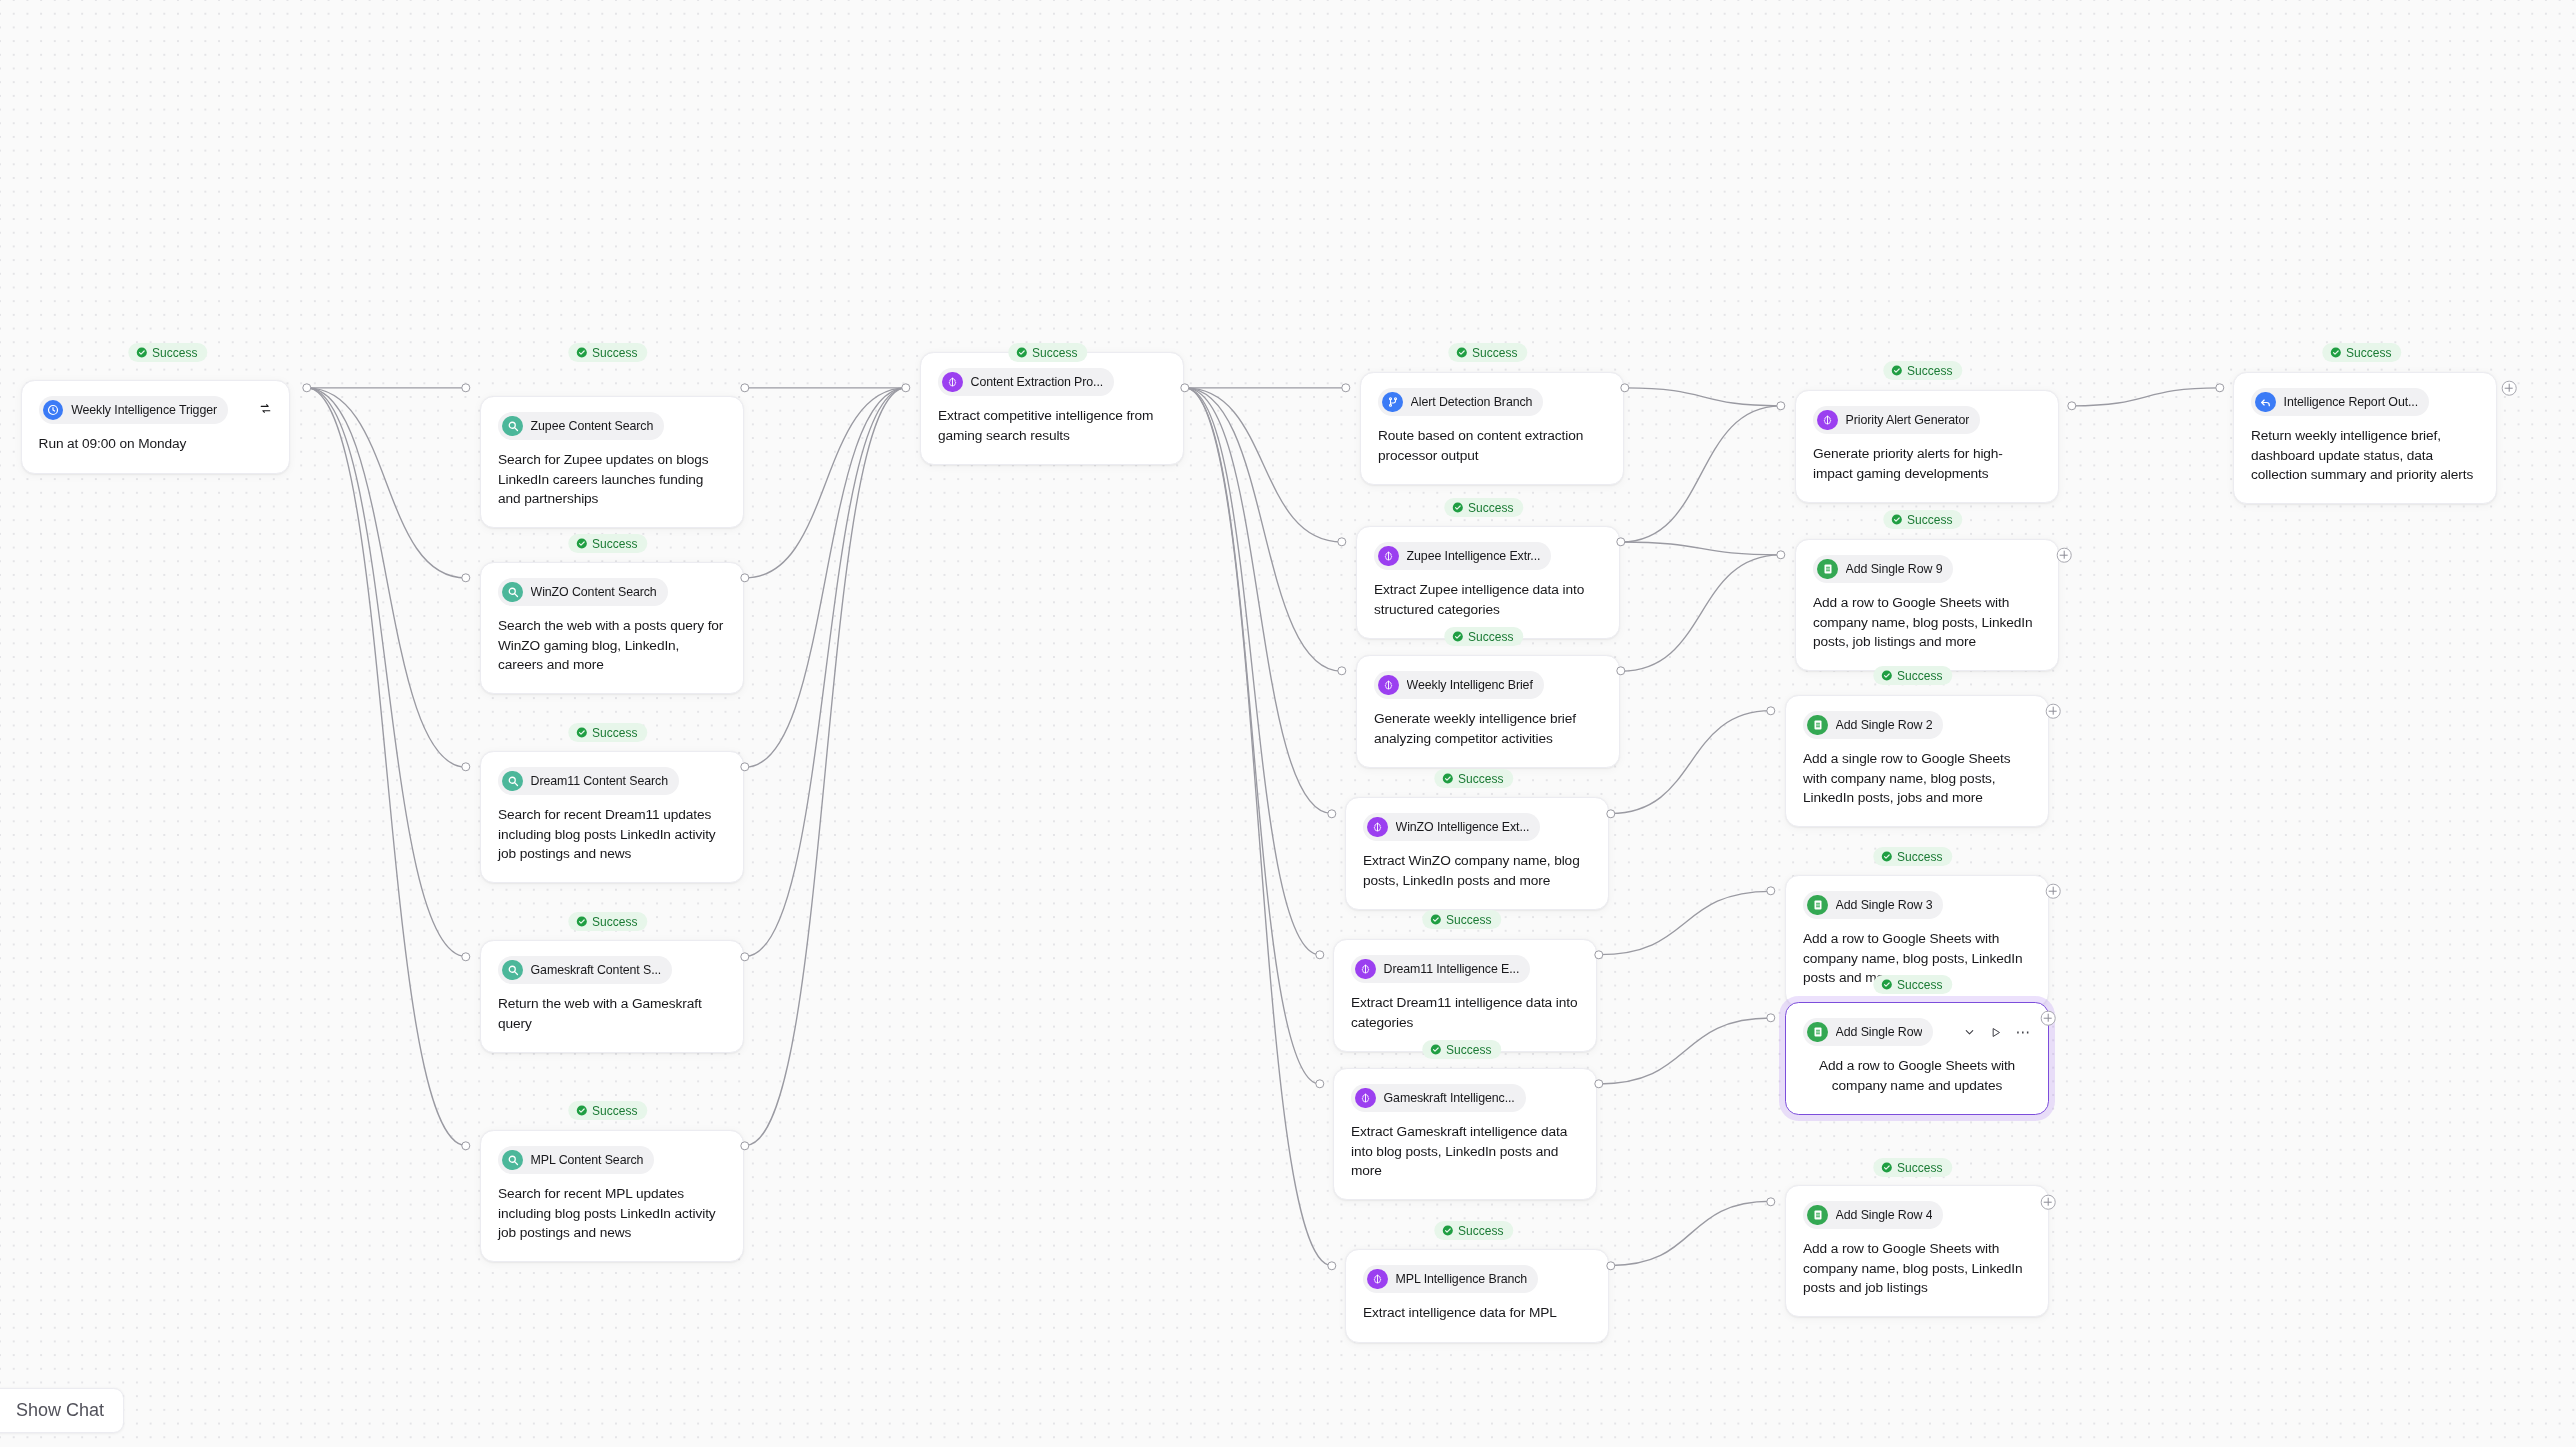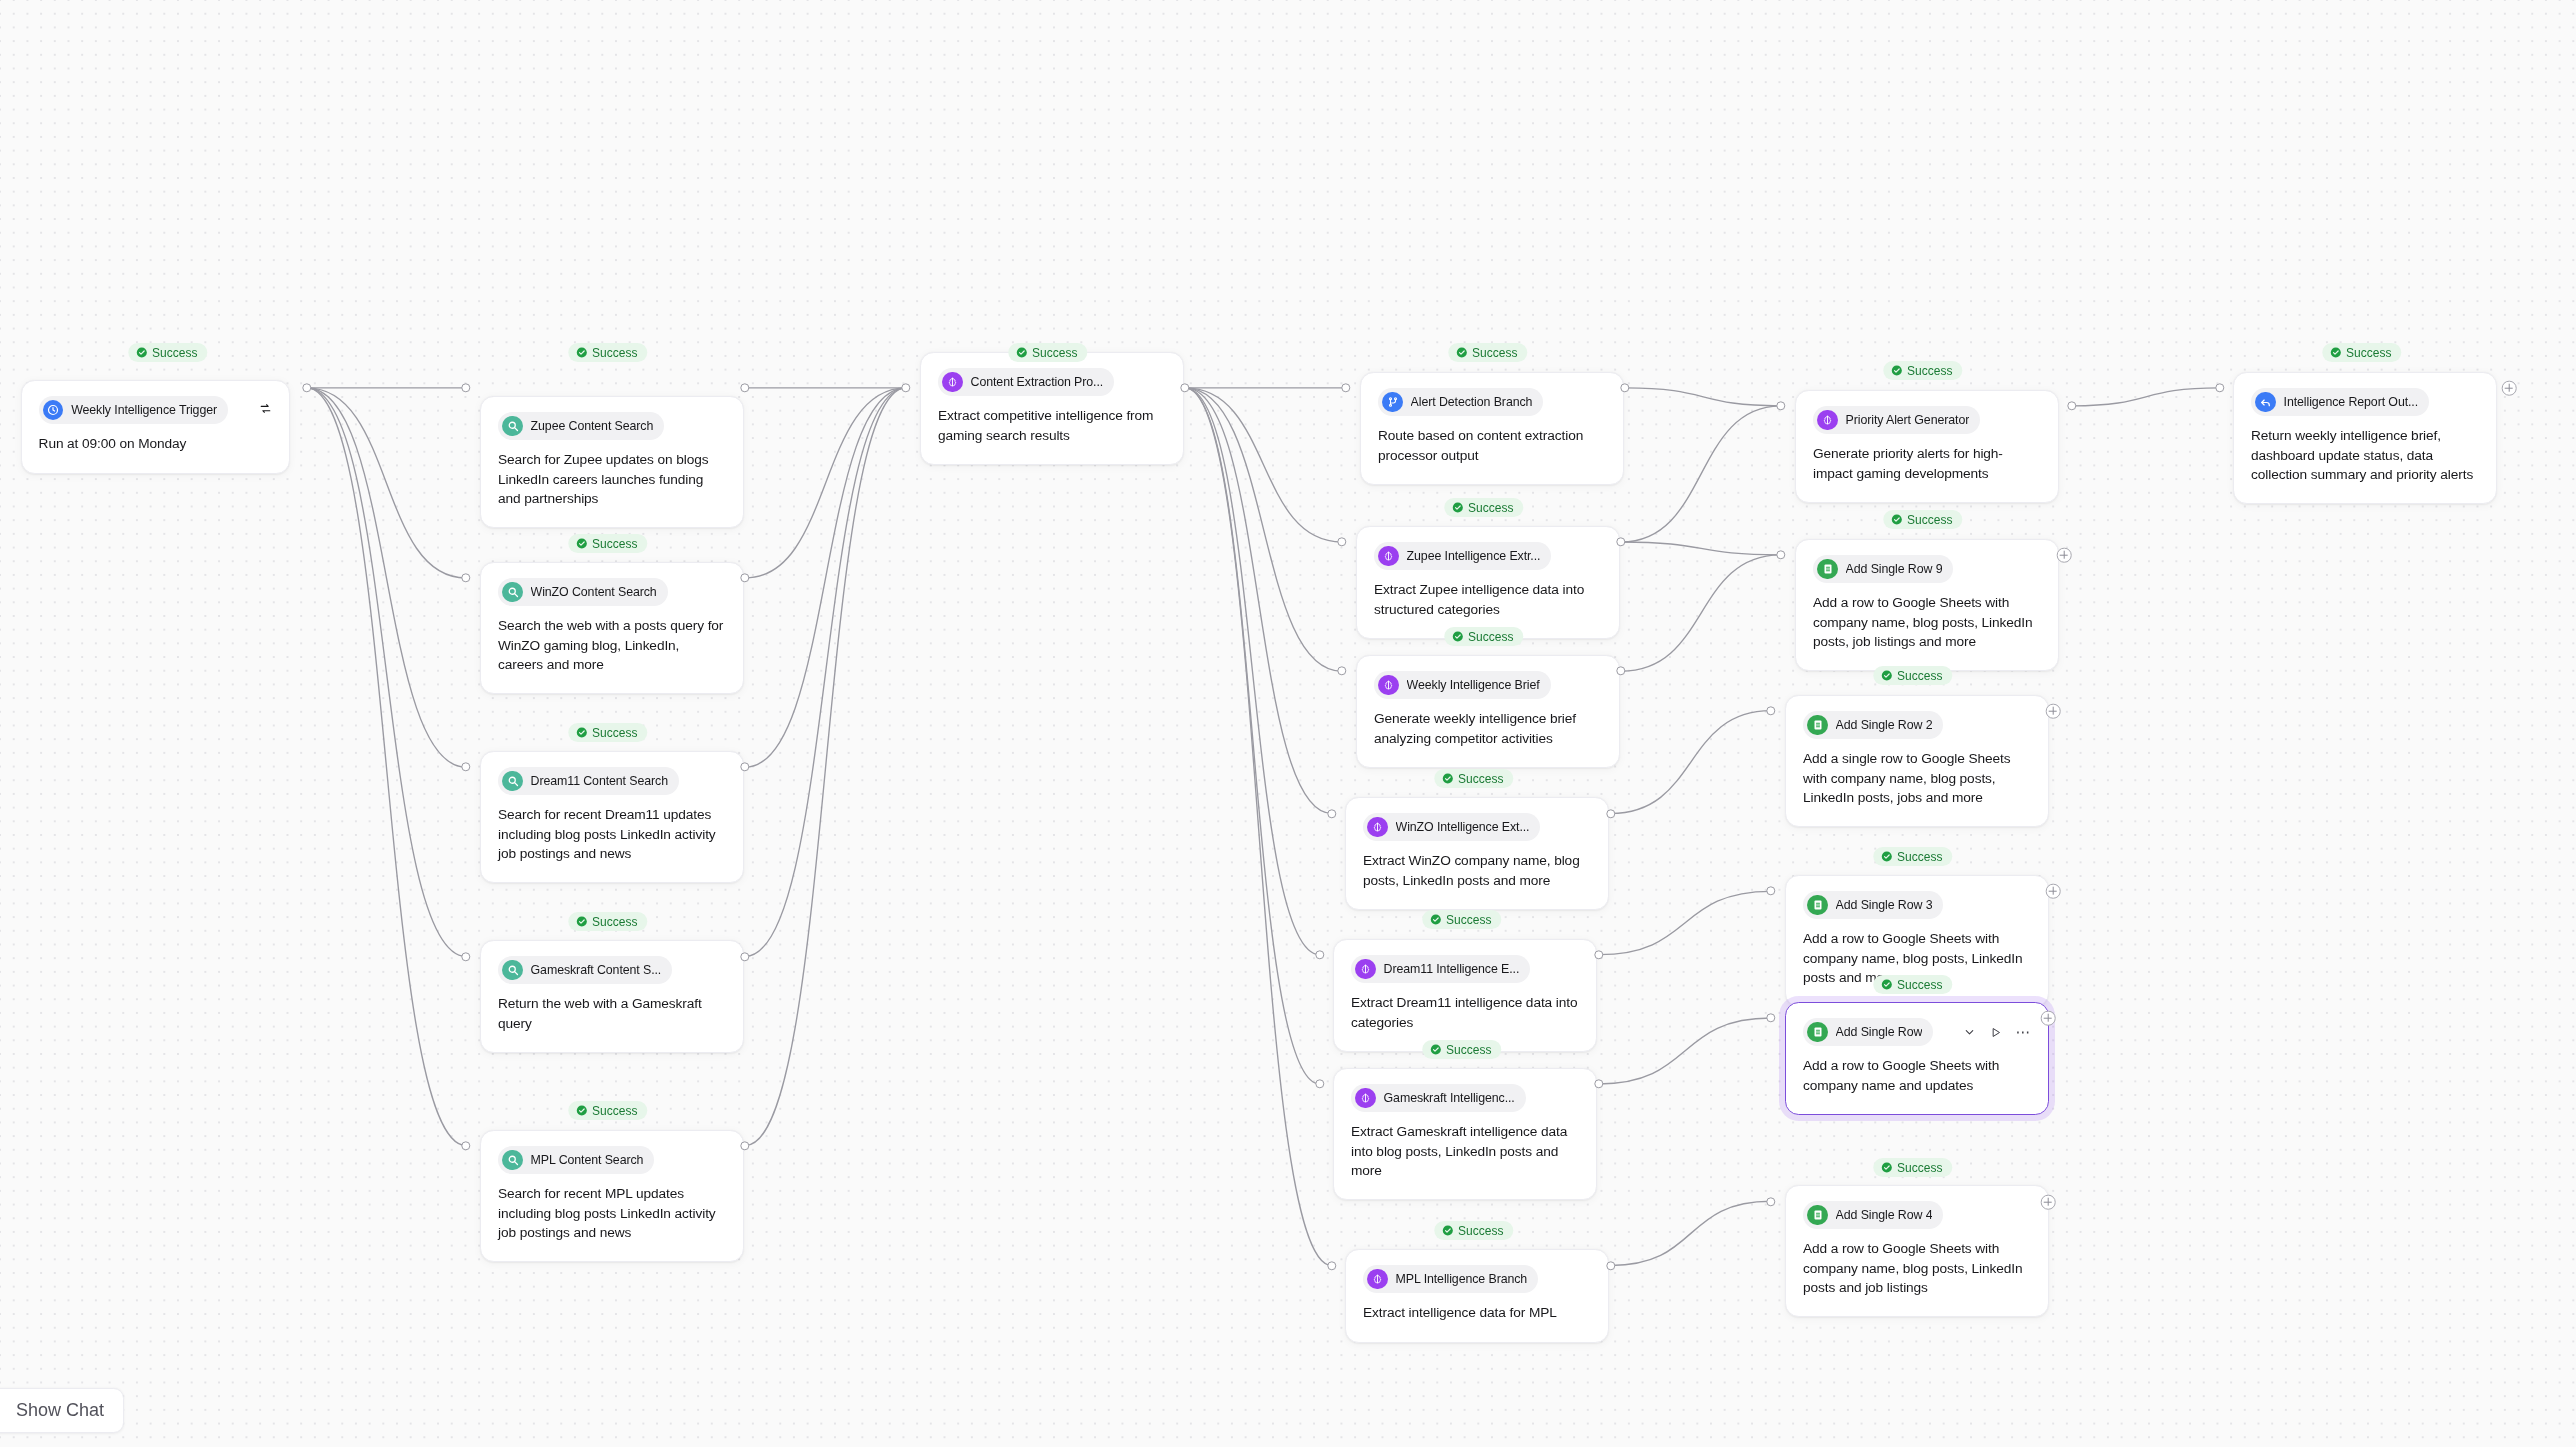--- a/index.html
+++ b/index.html
@@ -41,20 +41,21 @@
     z-index: 3;
     background: #ffffff;
     border: 1.3px solid #ececf1;
     border-radius: 13.7px;
     padding: 15.4px 17px 19px 17px;
     box-shadow: 0 0.9px 1.7px rgba(16,18,28,.05), 0 1.7px 8.6px rgba(16,18,28,.04);
   }
   .node.selected {
     border-color: #7c4ddb;
     box-shadow: 0 0 0 6px rgba(168,120,240,.22);
+    text-align: center;
   }
 
   .node-head {
     display: flex;
     align-items: center;
     gap: 0;
     margin-bottom: 10.3px;
     position: relative;
   }
 
@@ -419,21 +420,21 @@
       <div class="node" style="left: 1356px; top: 655px; width: 264px; min-height: 83px;">
         <div class="node-head">
           <div class="title-pill">
             <span class="node-icon ic-ai">
               <svg width="13" height="13" viewBox="0 0 24 24" fill="none" stroke="#fff" stroke-width="1.7" stroke-linecap="round" stroke-linejoin="round">
                 <path d="M12 4.2c-1.5 0-2.6 1-2.6 2.2-1.3.1-2.3 1.1-2.3 2.4 0 .5.2 1 .4 1.4-.8.4-1.3 1.2-1.3 2.1 0 1 .6 1.8 1.5 2.2-.1.3-.2.6-.2.9 0 1.3 1.1 2.4 2.5 2.4.6 0 1.2-.2 1.6-.6"></path>
                 <path d="M12 4.2c1.5 0 2.6 1 2.6 2.2 1.3.1 2.3 1.1 2.3 2.4 0 .5-.2 1-.4 1.4.8.4 1.3 1.2 1.3 2.1 0 1-.6 1.8-1.5 2.2.1.3.2.6.2.9 0 1.3-1.1 2.4-2.5 2.4-.6 0-1.2-.2-1.6-.6"></path>
                 <path d="M12 4.2v14.4"></path>
               </svg>
             </span>
-            <span class="node-title">Weekly Intelligence Brief</span>
+            <span class="node-title">Weekly Intelligenc Brief</span>
           </div>
         </div>
         <div class="node-desc">Generate weekly intelligence brief analyzing competitor activities</div>
       </div>
       <div class="status" style="left: 1474px; top: 769px;">
         <svg class="check" viewBox="0 0 24 24" fill="#1f9e42">
           <circle cx="12" cy="12" r="11"></circle>
           <path d="M7 12.3l3.3 3.3L17.2 8.7" fill="none" stroke="#e7f6ea" stroke-width="2.6" stroke-linecap="round" stroke-linejoin="round"></path>
         </svg>
         <span>Success</span>

